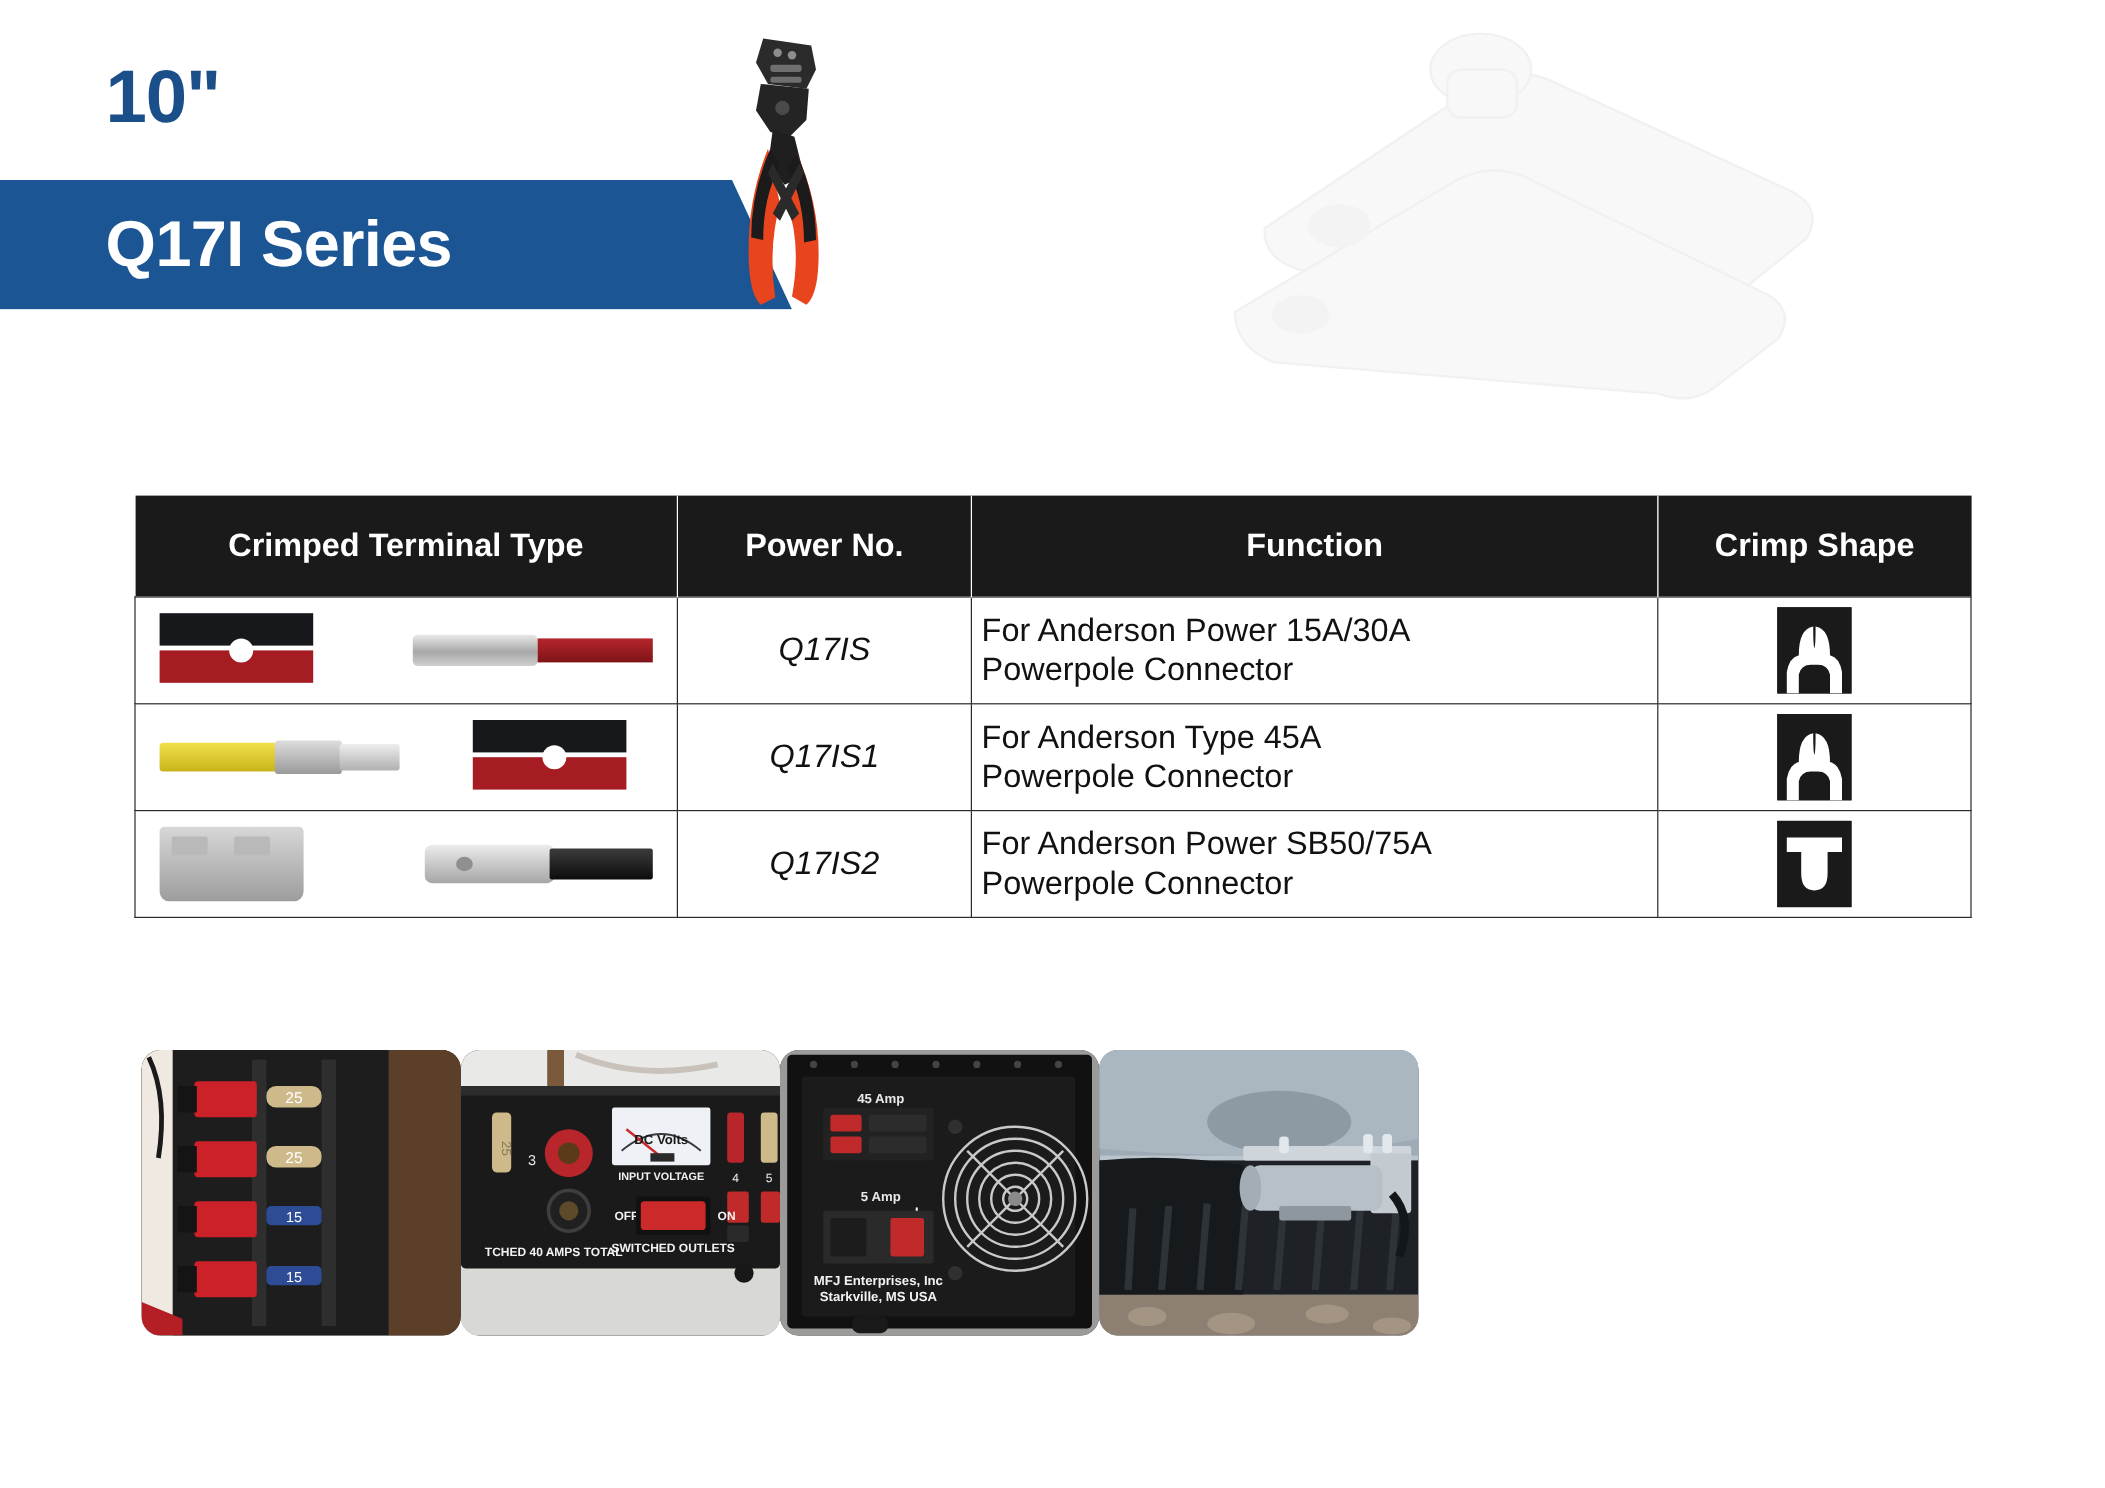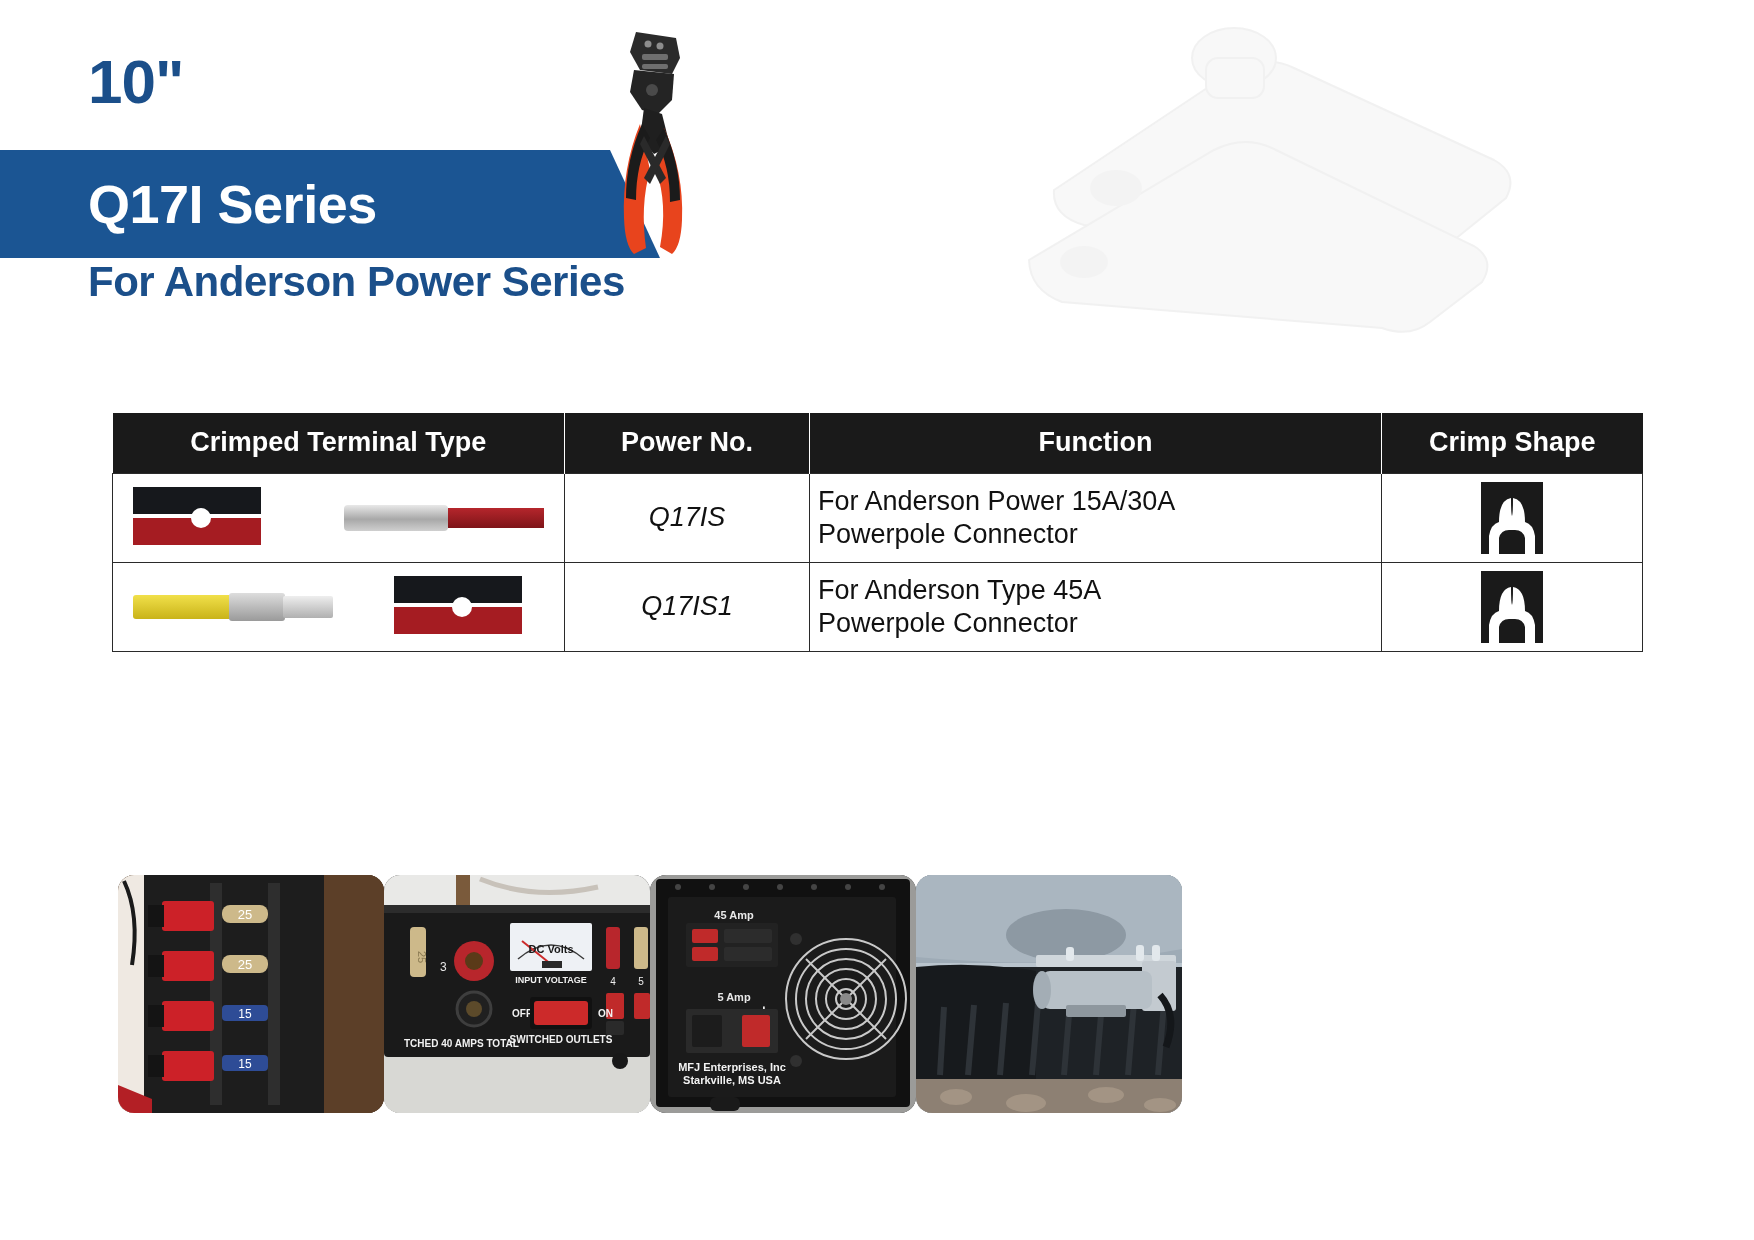--- a/index.html
+++ b/index.html
@@ -41,21 +41,21 @@
   
   .spec-table {
     position: absolute; left: 112px; top: 413px;
     width: 1530px;
     border-collapse: collapse;
     table-layout: fixed;
   }
   .spec-table th {
     background: #1a1a1a; color: #ffffff;
     font-size: 27px; font-weight: bold;
-    height: 60px; vertical-align: middle;
+    height: 84px; vertical-align: middle;
     border-right: 1px solid #ffffff;
     padding: 0 6px;
   }
   .spec-table th:last-child { border-right: none; }
   .spec-table td {
     border: 1px solid #2a2a2a;
     height: 89px; vertical-align: middle;
     font-size: 27px; color: #111;
     padding: 0 8px;
   }
@@ -135,21 +135,20 @@
       <ellipse cx="150" cy="252" rx="24" ry="16"></ellipse>
     </g>
   </svg>
 </div>
 
 <div class="header-zone">
   <div class="size-label">10"</div>
   <div class="banner">
     <span class="banner-title">Q17I Series</span>
   </div>
-  <div class="subtitle">For Anderson Power Series</div>
 </div>
 
 <div class="tool-photo">
   <svg viewBox="0 0 110 230" xmlns="http://www.w3.org/2000/svg">
 
     <path d="M36 4 L76 10 L80 30 L72 46 L40 42 L30 24 Z" fill="#2b2b2b"></path>
     <circle cx="48" cy="16" r="3.5" fill="#8d8d8d"></circle>
     <circle cx="60" cy="18" r="3.5" fill="#8d8d8d"></circle>
     <rect x="42" y="26" width="26" height="6" rx="2" fill="#6f6f6f"></rect>
     <rect x="42" y="36" width="26" height="5" rx="2" fill="#6f6f6f"></rect>
@@ -237,20 +236,45 @@
       <td class="cell-shape">
         <span class="shape-box">
           <svg viewBox="0 0 62 72" xmlns="http://www.w3.org/2000/svg">
             <rect width="62" height="72" fill="#1a1a1a"></rect>
             <path d="M8 72 L8 54 Q10 42 18 40 Q18 18 30 16 Q30 32 31 34 Q32 32 32 16 Q44 18 44 40 Q52 42 54 54 L54 72 L44 72 L44 56 Q42 48 34 48 L28 48 Q20 48 18 56 L18 72 Z" fill="#ffffff"></path>
           </svg>
         </span>
       </td>
     </tr>
 
+    <tr>
+      <td class="cell-term">
+        <div class="term-flex">
+          <div class="sb-housing"></div>
+          <div class="lug">
+            <div class="pad"></div>
+            <div class="hole"></div>
+            <div class="cable"></div>
+          </div>
+        </div>
+      </td>
+      <td class="cell-item">Q17IS2</td>
+      <td class="cell-func">
+        <div>For Anderson Power SB50/75A</div>
+        <div>Powerpole Connector</div>
+      </td>
+      <td class="cell-shape">
+        <span class="shape-box">
+          <svg viewBox="0 0 62 72" xmlns="http://www.w3.org/2000/svg">
+            <rect width="62" height="72" fill="#1a1a1a"></rect>
+            <path d="M8 14 L8 26 L20 26 L20 44 Q20 58 31 58 Q42 58 42 44 L42 26 L54 26 L54 14 Z" fill="#ffffff"></path>
+          </svg>
+        </span>
+      </td>
+    </tr>
 
   </tbody>
 </table>
 
 <div class="gallery">
 
   <div class="photo">
     <svg viewBox="0 0 266 238" xmlns="http://www.w3.org/2000/svg">
       <rect width="266" height="238" fill="#6b4a30"></rect>
       <rect x="0" y="0" width="26" height="238" fill="#efe9e2"></rect>

